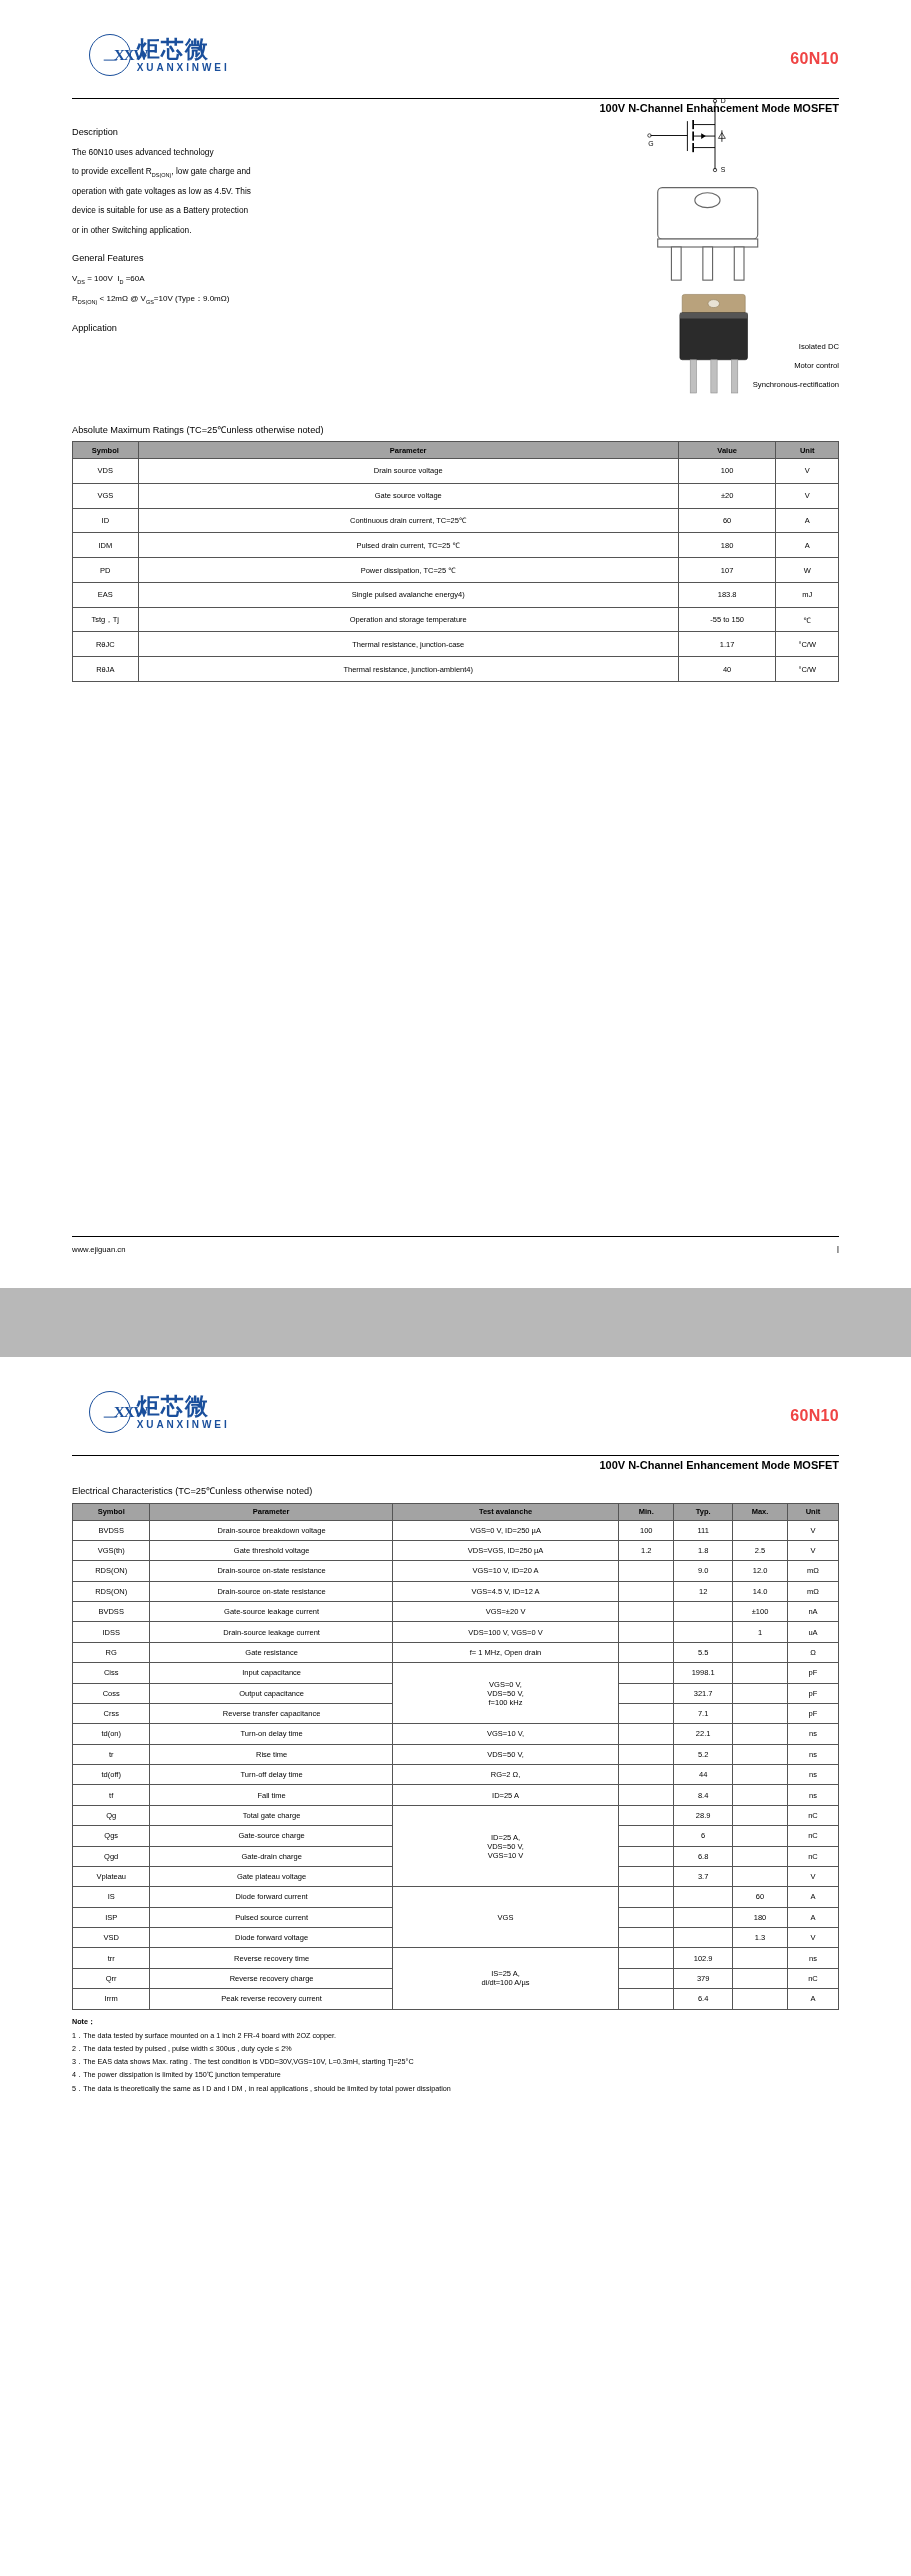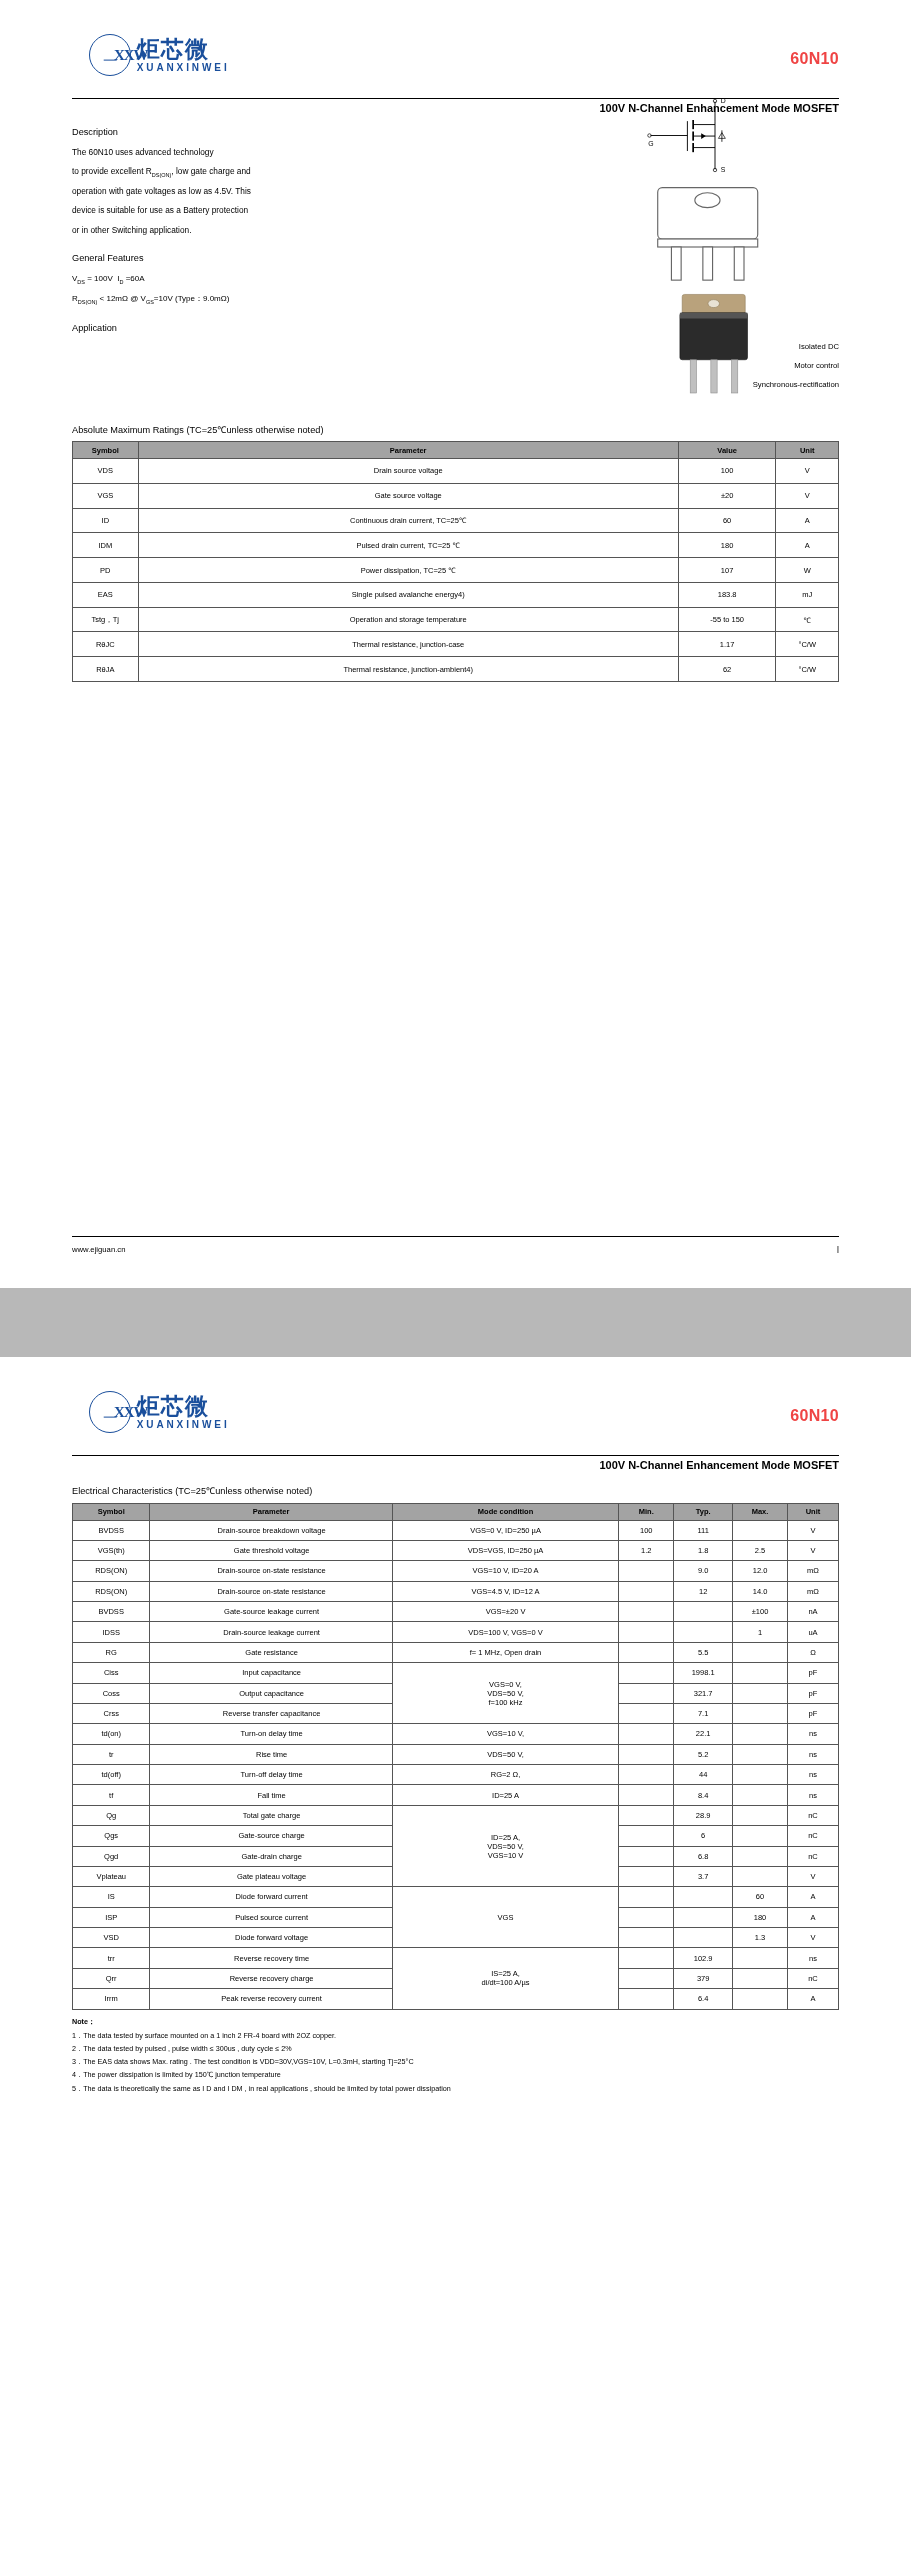--- a/index.html
+++ b/index.html
@@ -208,21 +208,21 @@
           </tr>
           <tr>
             <td>RθJC</td>
             <td>Thermal resistance, junction-case</td>
             <td>1.17</td>
             <td>°C/W</td>
           </tr>
           <tr>
             <td>RθJA</td>
             <td>Thermal resistance, junction-ambient4)</td>
-            <td>62</td>
+            <td>40</td>
             <td>°C/W</td>
           </tr>
         </tbody>
     </table>
 
     <div class="footer">
       <div class="fl"></div>
       <div class="foot-row">
         <span>www.ejiguan.cn</span>
         <span class="pg">l</span>
@@ -248,21 +248,21 @@
     </div>
     <div class="rule"></div>
     <div class="subtitle">100V N-Channel Enhancement Mode MOSFET</div>
 
     <h3 class="sec">Electrical Characteristics (TC=25℃unless otherwise noted)</h3>
     <table class="t ec">
       <thead>
         <tr>
           <th style="width:53px">Symbol</th>
           <th style="width:178px">Parameter</th>
-          <th style="width:166px">Mode condition</th>
+          <th style="width:166px">Test avalanche</th>
           <th style="width:36px">Min.</th>
           <th style="width:39px">Typ.</th>
           <th style="width:36px">Max.</th>
           <th style="width:33px">Unit</th>
         </tr>
       </thead>
       <tbody id="ec-body">
           <tr>
             <td class="c">BVDSS</td>
             <td class="l">Drain-source breakdown voltage</td>

